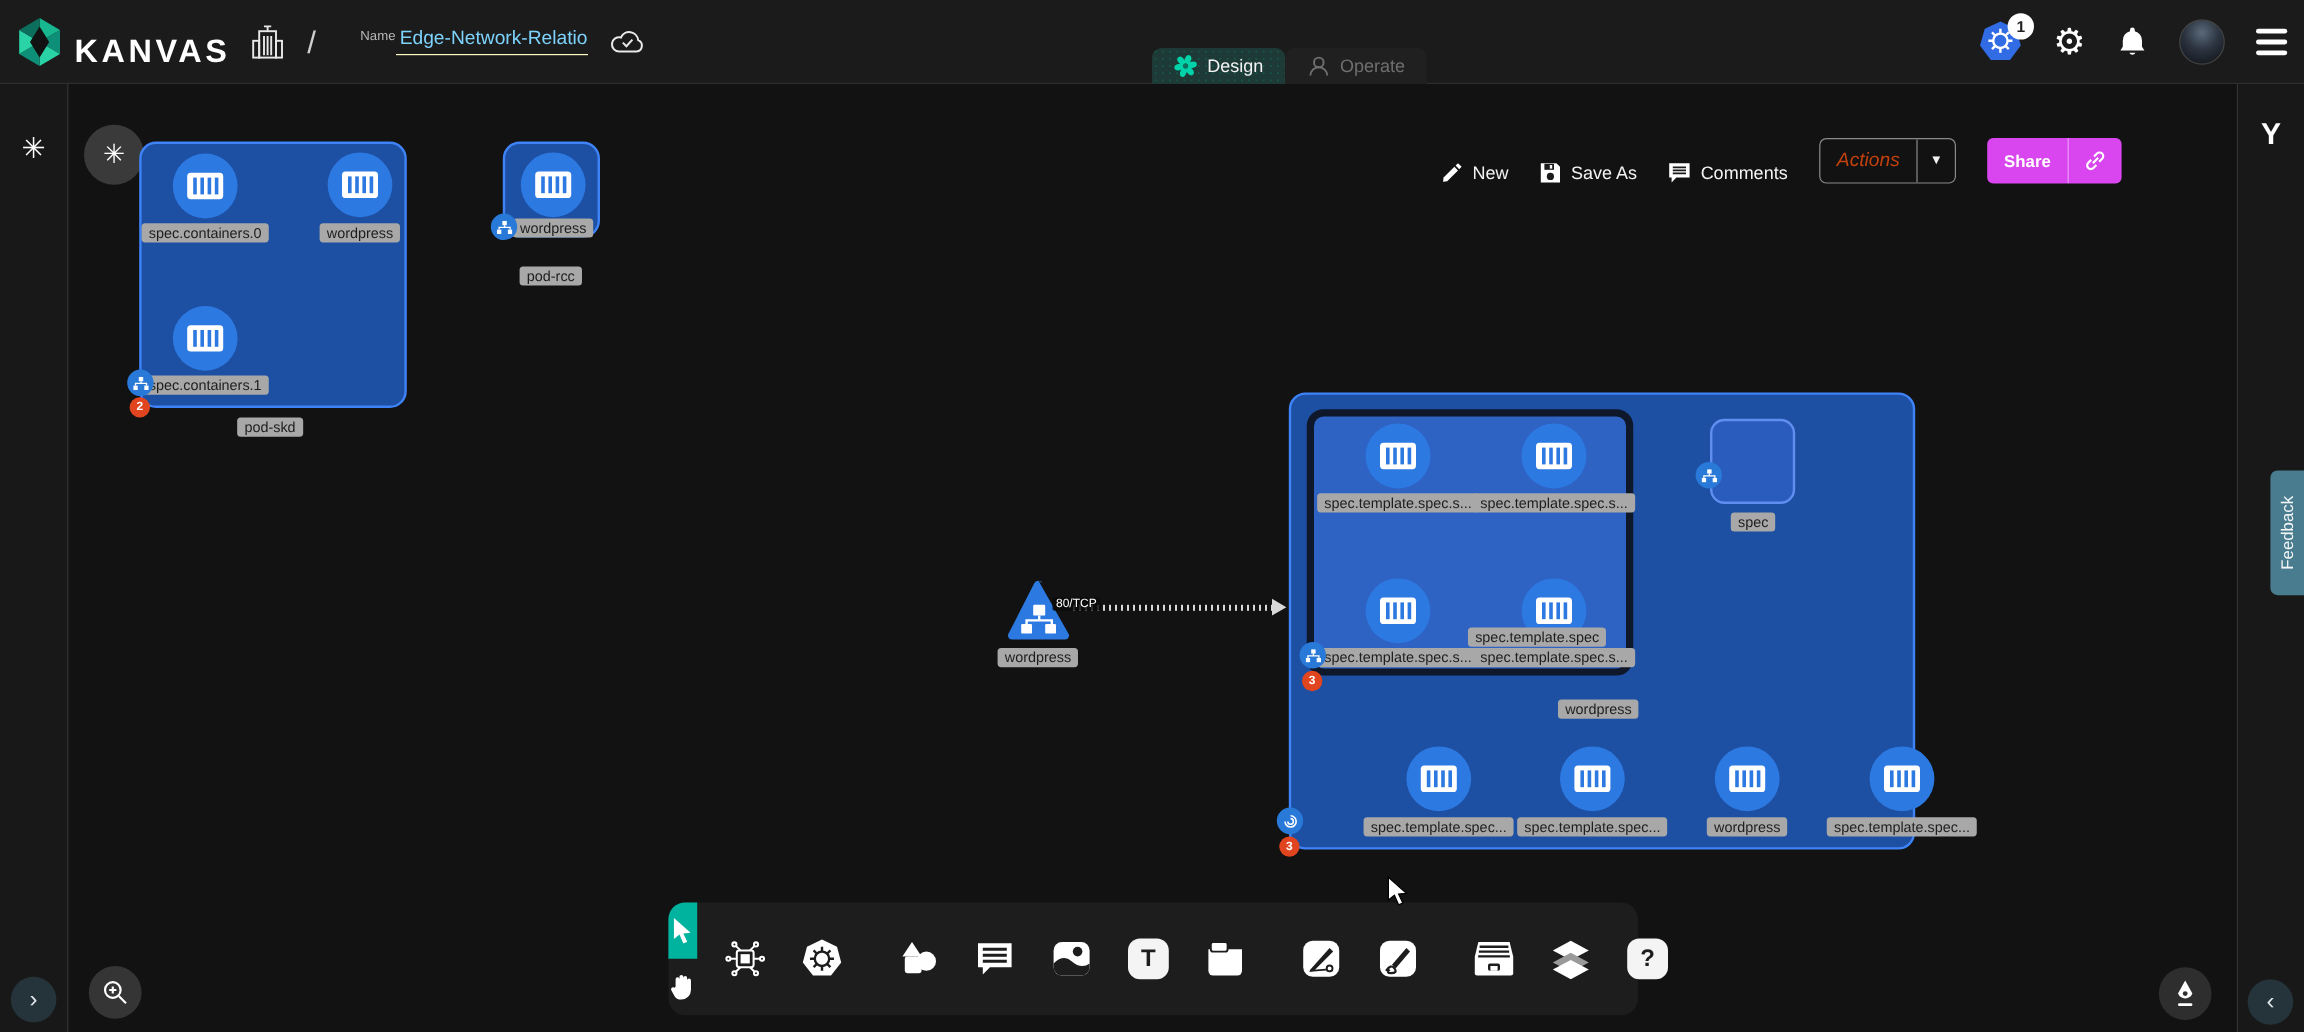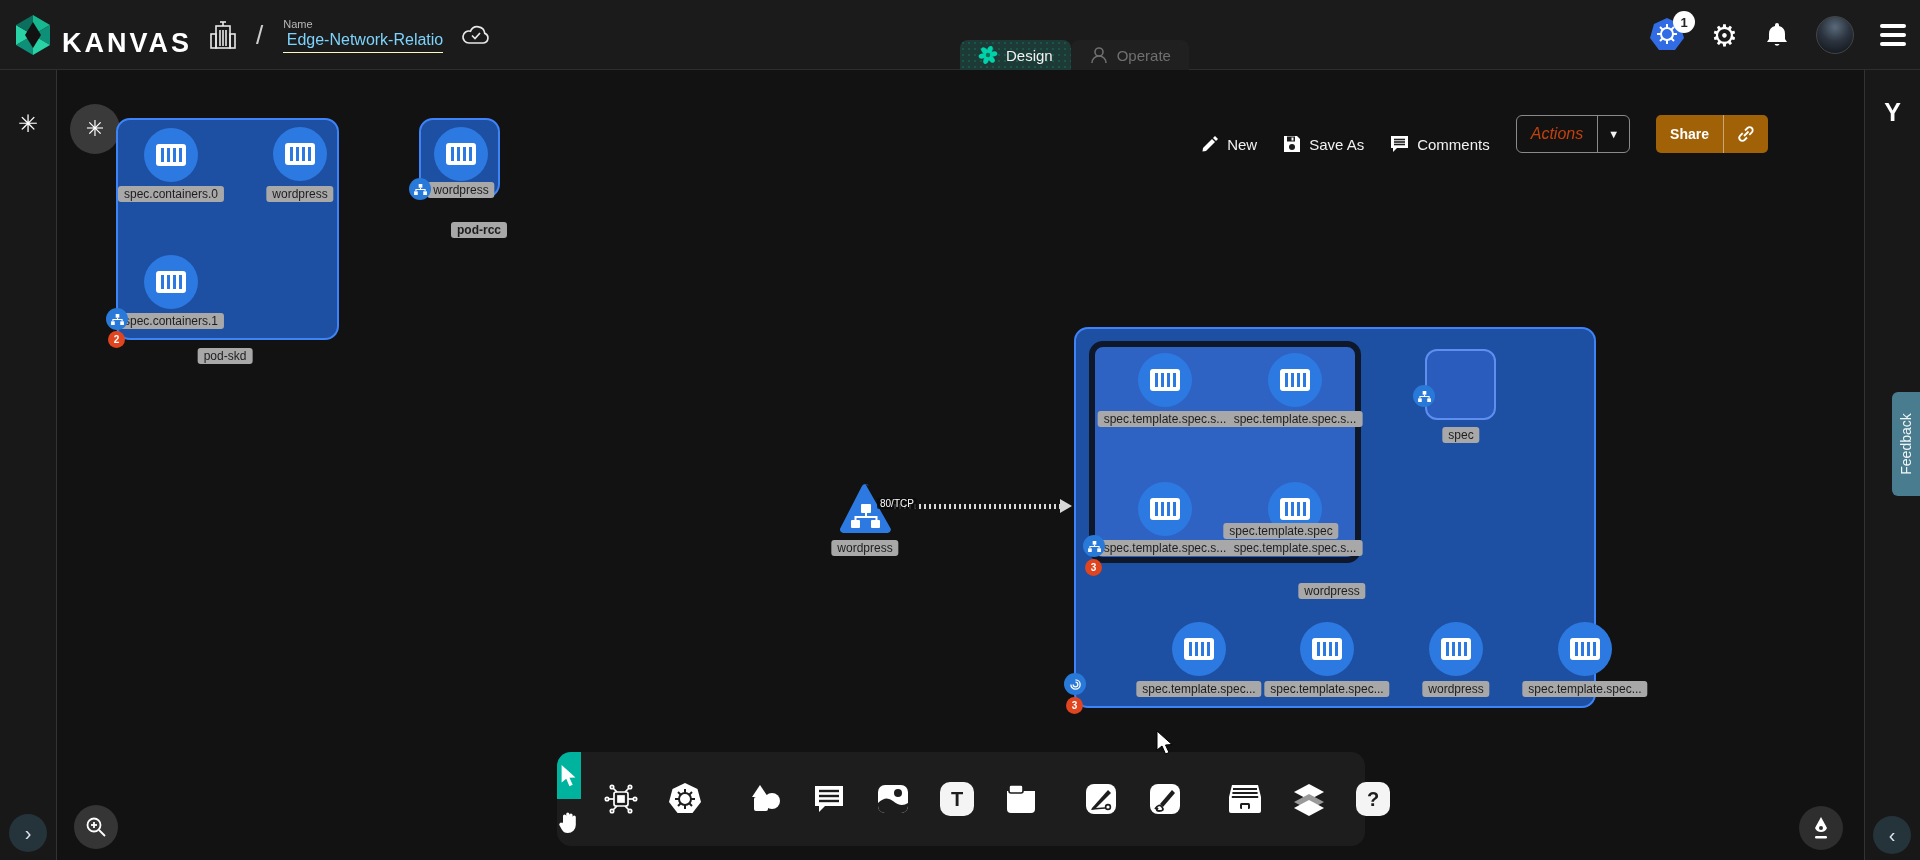--- a/index.html
+++ b/index.html
@@ -6,21 +6,21 @@
   html,body { width:1920px; height:860px; overflow:hidden; background:#121212;
     font-family:"Liberation Sans", sans-serif; color:#eee; }
 
   
   .header { position:absolute; left:0; top:0; width:1920px; height:70px;
     background:#1b1b1b; border-bottom:1px solid #2e2e2e; z-index:30; }
   .header-left { position:absolute; left:14px; top:0; height:70px; display:flex; align-items:center; gap:18px; }
   .brand { display:flex; align-items:center; gap:10px; }
   .brand-name { font-size:27px; font-weight:bold; letter-spacing:3px; color:#fff;margin-top:16px; }
   .crumb-sep { color:#cfcfcf; font-size:26px; font-weight:300; margin:0 2px; }
-  .name-block { display:flex; flex-direction:column; }
+  .name-block { display:flex; flex-direction:row;margin-left:17px; }
   .name-label { font-size:11px; color:#b9b9b9; margin-bottom:1px; }
   .name-input { background:transparent; border:none; border-bottom:1px solid #fef9c3;
     color:#7dd3fc; font-size:16px; width:160px; outline:none; padding-bottom:3px;
     font-family:"Liberation Sans", sans-serif;text-align:right; }
   .hicon { display:flex; align-items:center; justify-content:center; }
 
   .header-right { position:absolute; right:14px; top:0; height:70px; display:flex; align-items:center; gap:26px; }
   .k8s-ctx { position:relative; width:36px; height:36px; }
   .ctx-badge { position:absolute; right:-10px; top:-6px; width:22px; height:22px; border-radius:50%;
     background:#fff; color:#222; font-size:13px; font-weight:bold; display:flex; align-items:center; justify-content:center; }
@@ -64,21 +64,21 @@
   .nib-btn  { left:1742px; top:736px; width:44px; height:44px; background:#2e2e2e; }
 
   
   .design-actions { position:absolute; top:45px; right:96px; display:flex; align-items:flex-end; gap:26px; }
   .txt-btn { display:flex; align-items:center; gap:8px; color:#f2f2f2; font-size:15px; cursor:pointer; }
   .actions-btn { display:flex; align-items:center; border:1px solid #8a8a8a; border-radius:6px;
     height:38px; overflow:hidden; cursor:pointer; }
   .actions-btn .lbl { padding:0 14px; font-size:16px; color:#c2410c;font-style:italic; }
   .actions-btn .caret-seg { border-left:1px solid #8a8a8a; height:100%; display:flex;
     align-items:center; padding:0 10px; color:#f2f2f2; font-size:11px; }
-  .share-btn { display:flex; align-items:center; background:#a16207; border-radius:5px;
+  .share-btn { display:flex; align-items:center; background:#d946ef; border-radius:5px;
     height:38px; overflow:hidden; cursor:pointer; }
   .share-btn .lbl { padding:0 14px; color:#fff; font-size:14px; font-weight:bold; }
   .share-btn .link-seg { border-left:1px solid rgba(255,255,255,0.45); height:100%;
     display:flex; align-items:center; padding:0 12px; }
 
   
   .grp { position:absolute; background:#1d4fa3; border:2px solid #3f83f8; border-radius:14px; }
   .grp-inner { background:#2e63c4; border:6px solid #0f172a; }
   .chip { position:absolute; transform:translateX(-50%); background:#a8a8a8; color:#1d1d1d;
     font-size:12px; padding:1px 6px; border-radius:3px; white-space:nowrap; }
@@ -347,21 +347,21 @@
     <span class="chip" style="left:40px; top:62px;">wordpress</span>
     <span class="badge-blue" style="left:-12px; top:58px;">
       <svg width="13" height="11" viewBox="0 0 14 12" fill="#fff">
           <rect x="5" y="0" width="4" height="4"></rect>
           <rect x="0" y="8" width="4" height="4"></rect>
           <rect x="10" y="8" width="4" height="4"></rect>
           <path d="M7 4 v2 M2 8 v-2 h10 v2" stroke="#fff" fill="none" stroke-width="1.2"></path>
         </svg>
     </span>
   </div>
-  <span class="chip" style="left:422px; top:152px;font-weight:bold;">pod-rcc</span>
+  <span class="chip" style="left:402px; top:152px;">pod-rcc</span>
 
   <div class="tri-node" style="left:809px; top:438px;">
     <svg width="58" height="52" viewBox="0 0 58 52">
       <path d="M29 2 L55 48 a4 4 0 0 1-3.5 4 H6.5 A4 4 0 0 1 3 48 L25.5 4 a4 4 0 0 1 7 0 z" transform="scale(0.98)" fill="#2d79e2"></path>
       <g fill="#fff">
           <rect x="24" y="22" width="10" height="9" rx="1"></rect>
           <rect x="14" y="38" width="9" height="8" rx="1"></rect>
           <rect x="34" y="38" width="9" height="8" rx="1"></rect>
         <path d="M29 31 v4 M18.5 38 v-3 h21 v3" stroke="#fff" fill="none" stroke-width="2"></path>
         </g>

